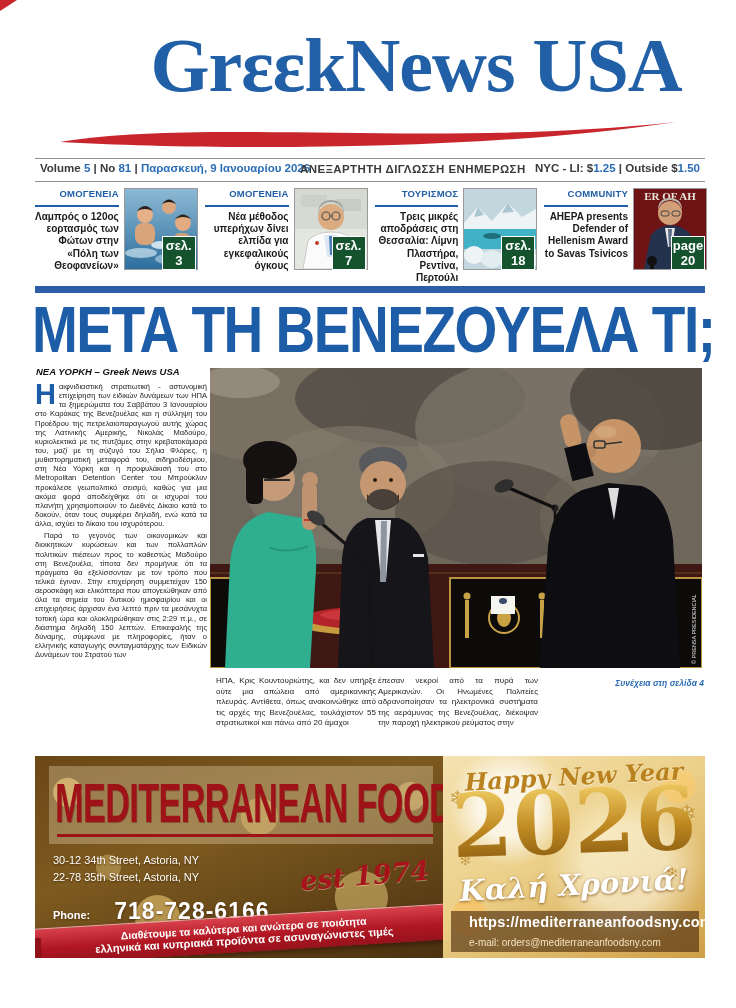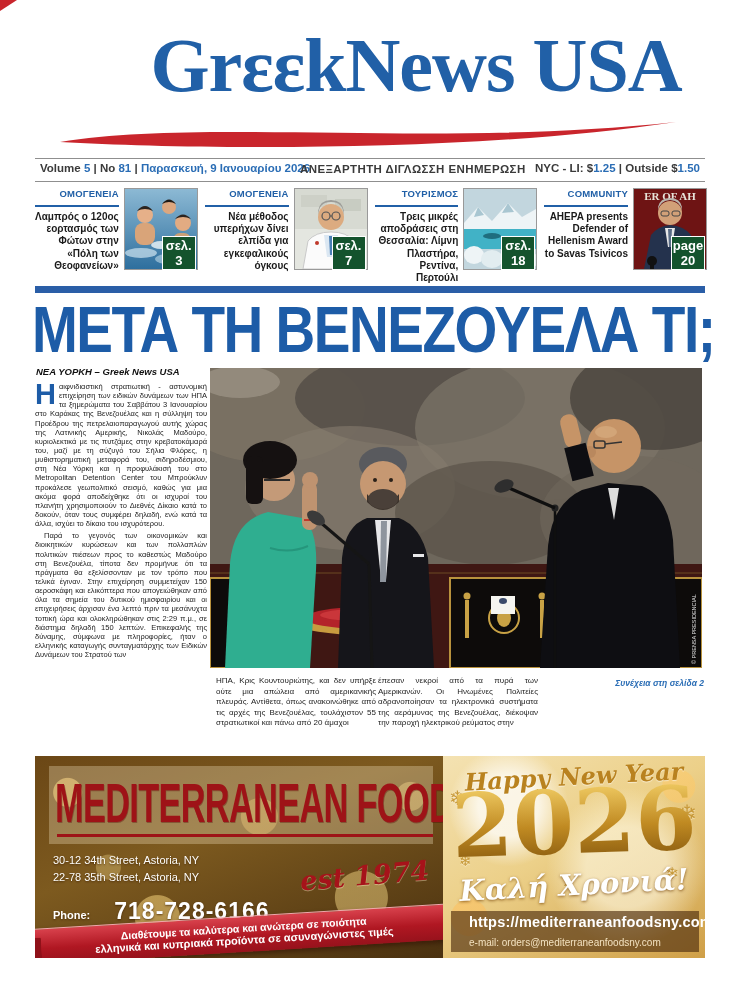--- a/index.html
+++ b/index.html
@@ -320,21 +320,21 @@
       <circle cx="345" cy="140" r="3.5" fill="#222"></circle>
       <line x1="345" y1="140" x2="299" y2="120" stroke="#0f0f0f" stroke-width="3"></line>
       <ellipse cx="294" cy="118" rx="10" ry="6" fill="#2e2e2e" transform="rotate(-22 294 118)"></ellipse>
       <text x="486" y="296" transform="rotate(-90 486 296)" font-size="5.5" fill="#ffffff" opacity=".85">© PRENSA PRESIDENCIAL</text>
     </svg>
   </div>
 
   <div class="botcol c1">ΗΠΑ, Κρις Κουντουριώτης, και δεν υπήρξε ούτε μια απώλεια από αμερικανικής πλευράς. Αντίθετα, όπως ανακοινώθηκε από τις αρχές της Βενεζουέλας, τουλάχιστον 55 στρατιωτικοί και πάνω από 20 άμαχοι</div>
   <div class="botcol c2">έπεσαν νεκροί από τα πυρά των Αμερικανών. Οι Ηνωμένες Πολιτείες αδρανοποίησαν τα ηλεκτρονικά συστήματα της αεράμυνας της Βενεζουέλας, διέκοψαν την παροχή ηλεκτρικού ρεύματος στην</div>
   <div class="botcol c3">
-    <div class="continuation">Συνέχεια στη σελίδα 2</div>
+    <div class="continuation">Συνέχεια στη σελίδα 4</div>
   </div>
 
   <div class="ad">
     <div class="ad-left">
       <div class="ad-logo-panel">
         <div class="ad-logo">MEDITERRANEAN FOODS</div>
         <div class="ad-logo-underline"></div>
       </div>
       <div class="ad-address">
         <div>30-12 34th Street, Astoria, NY</div>

